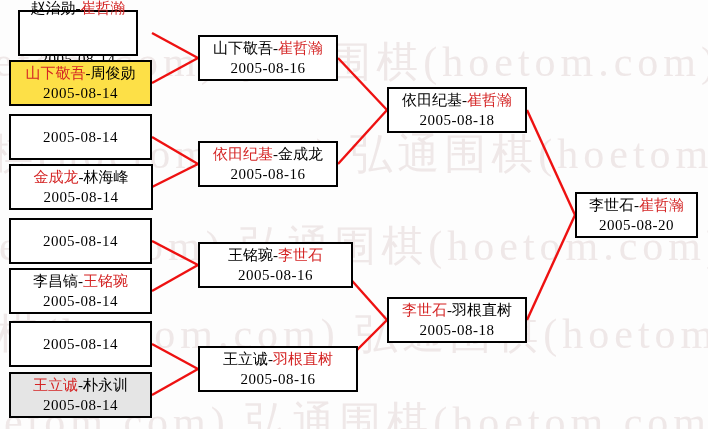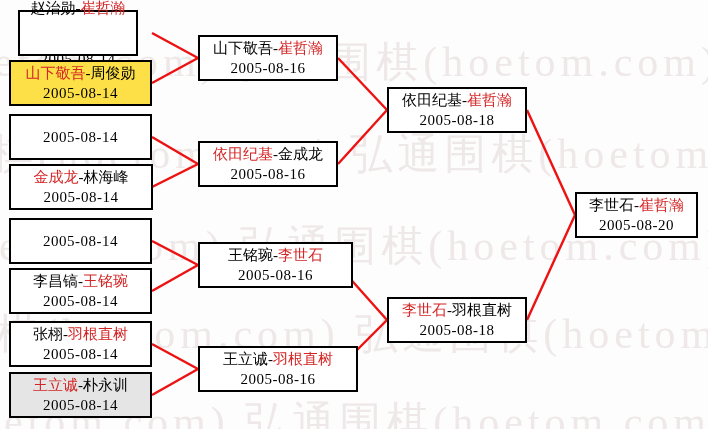--- a/index.html
+++ b/index.html
@@ -85,21 +85,20 @@
         <div class="match-date" style="color: rgb(0, 0, 0);">2005-08-14</div>
       </div>
       <div class="match-box" style="left: 9px; top: 218px; width: 143px; height: 46px; border-color: rgb(0, 0, 0); background: rgb(255, 255, 255);">
         <div class="match-date" style="color: rgb(0, 0, 0);">2005-08-14</div>
       </div>
       <div class="match-box" style="left: 9px; top: 268px; width: 143px; height: 46px; border-color: rgb(0, 0, 0); background: rgb(255, 255, 255);">
         <div class="match-names"><span style="color: rgb(0, 0, 0);">李昌镐</span><span style="color: rgb(0, 0, 0);">-</span><span style="color: rgb(212, 36, 36);">王铭琬</span></div>
         <div class="match-date" style="color: rgb(0, 0, 0);">2005-08-14</div>
       </div>
       <div class="match-box" style="left: 9px; top: 321px; width: 143px; height: 46px; border-color: rgb(0, 0, 0); background: rgb(255, 255, 255);">
-        <div class="match-names"><span style="color: rgb(0, 0, 0);">张栩</span><span style="color: rgb(0, 0, 0);">-</span><span style="color: rgb(212, 36, 36);">羽根直树</span></div>
         <div class="match-date" style="color: rgb(0, 0, 0);">2005-08-14</div>
       </div>
       <div class="match-box" style="left: 9px; top: 372px; width: 143px; height: 46px; border-color: rgb(0, 0, 0); background: #e5e5e5;">
         <div class="match-names"><span style="color: rgb(212, 36, 36);">王立诚</span><span style="color: rgb(0, 0, 0);">-</span><span style="color: rgb(0, 0, 0);">朴永训</span></div>
         <div class="match-date" style="color: rgb(0, 0, 0);">2005-08-14</div>
       </div>
       <div class="match-box" style="left: 198px; top: 35px; width: 140px; height: 46px; border-color: rgb(0, 0, 0); background: rgb(255, 255, 255);">
         <div class="match-names"><span style="color: rgb(0, 0, 0);">山下敬吾</span><span style="color: rgb(0, 0, 0);">-</span><span style="color: rgb(212, 36, 36);">崔哲瀚</span></div>
         <div class="match-date" style="color: rgb(0, 0, 0);">2005-08-16</div>
       </div>

